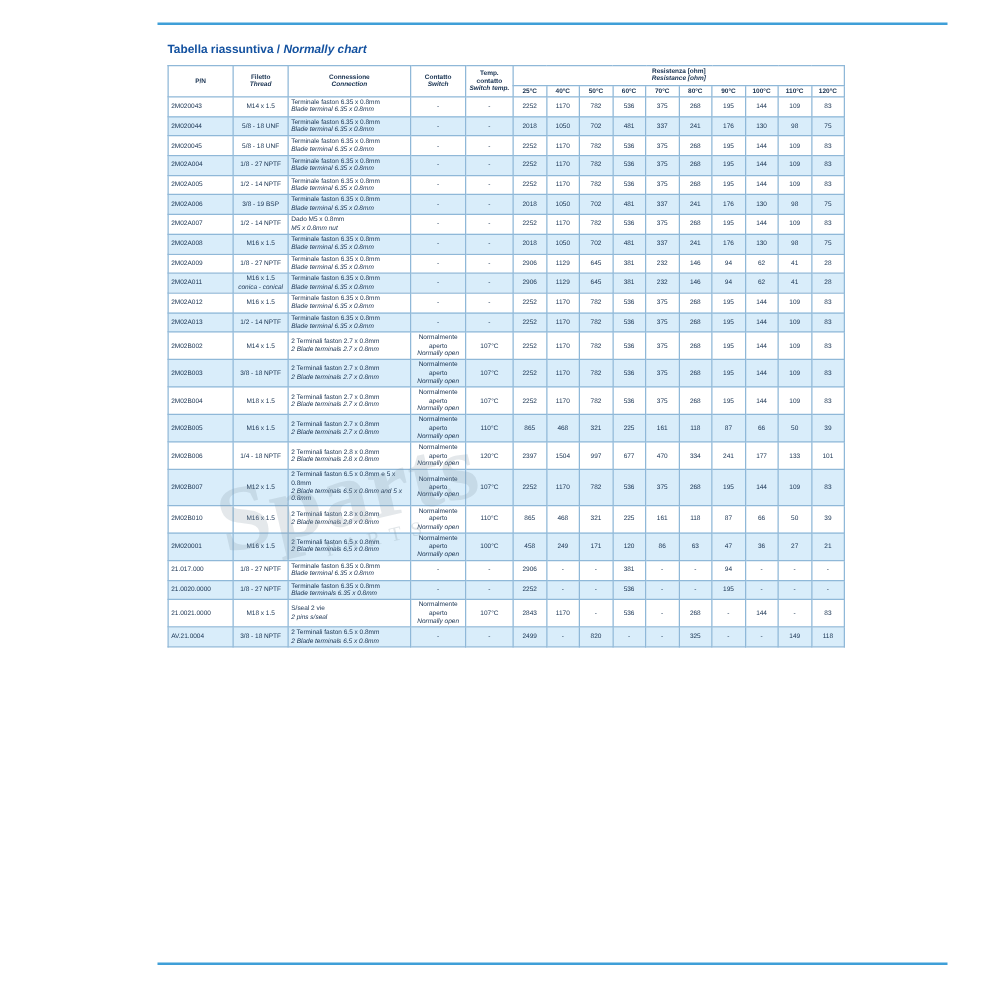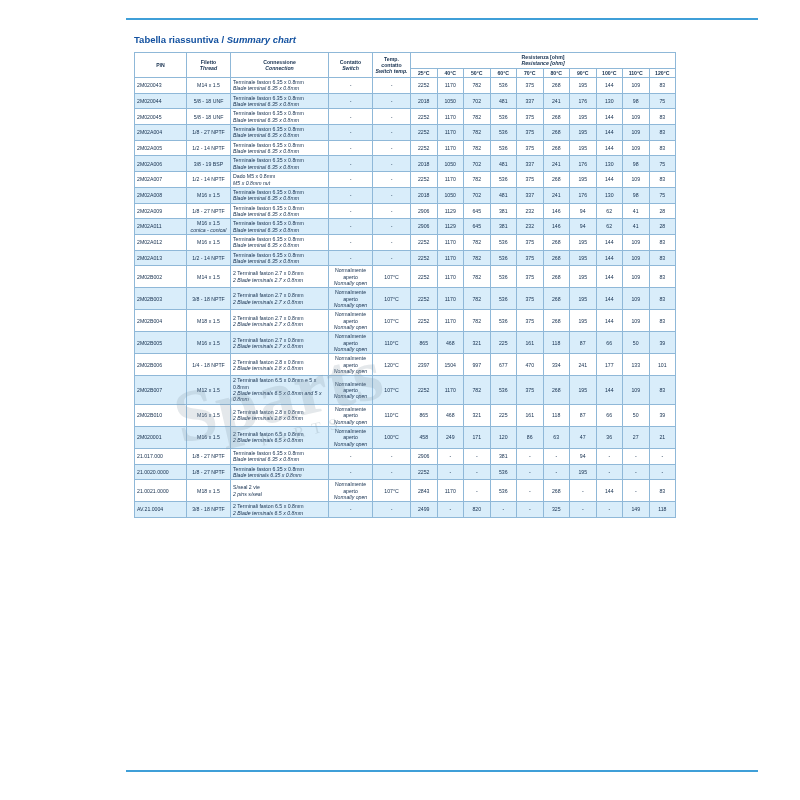--- a/index.html
+++ b/index.html
@@ -144,21 +144,21 @@
 </style>
 </head>
 <body>
 
 <div class="page">
 
   <div class="rule-top"></div>
   <div class="rule-bottom"></div>
 
   <div class="title">
-    <span class="it">Tabella riassuntiva</span><span class="sep"> / </span><span class="en">Summary chart</span>
+    <span class="it">Tabella riassuntiva</span><span class="sep"> / </span><span class="en">Normally chart</span>
   </div>
 
   <div class="tbl-wrap">
     <table class="chart">
       <colgroup>
         <col class="c-pn">
           <col class="c-th">
           <col class="c-cn">
           <col class="c-sw">
           <col class="c-tp">

